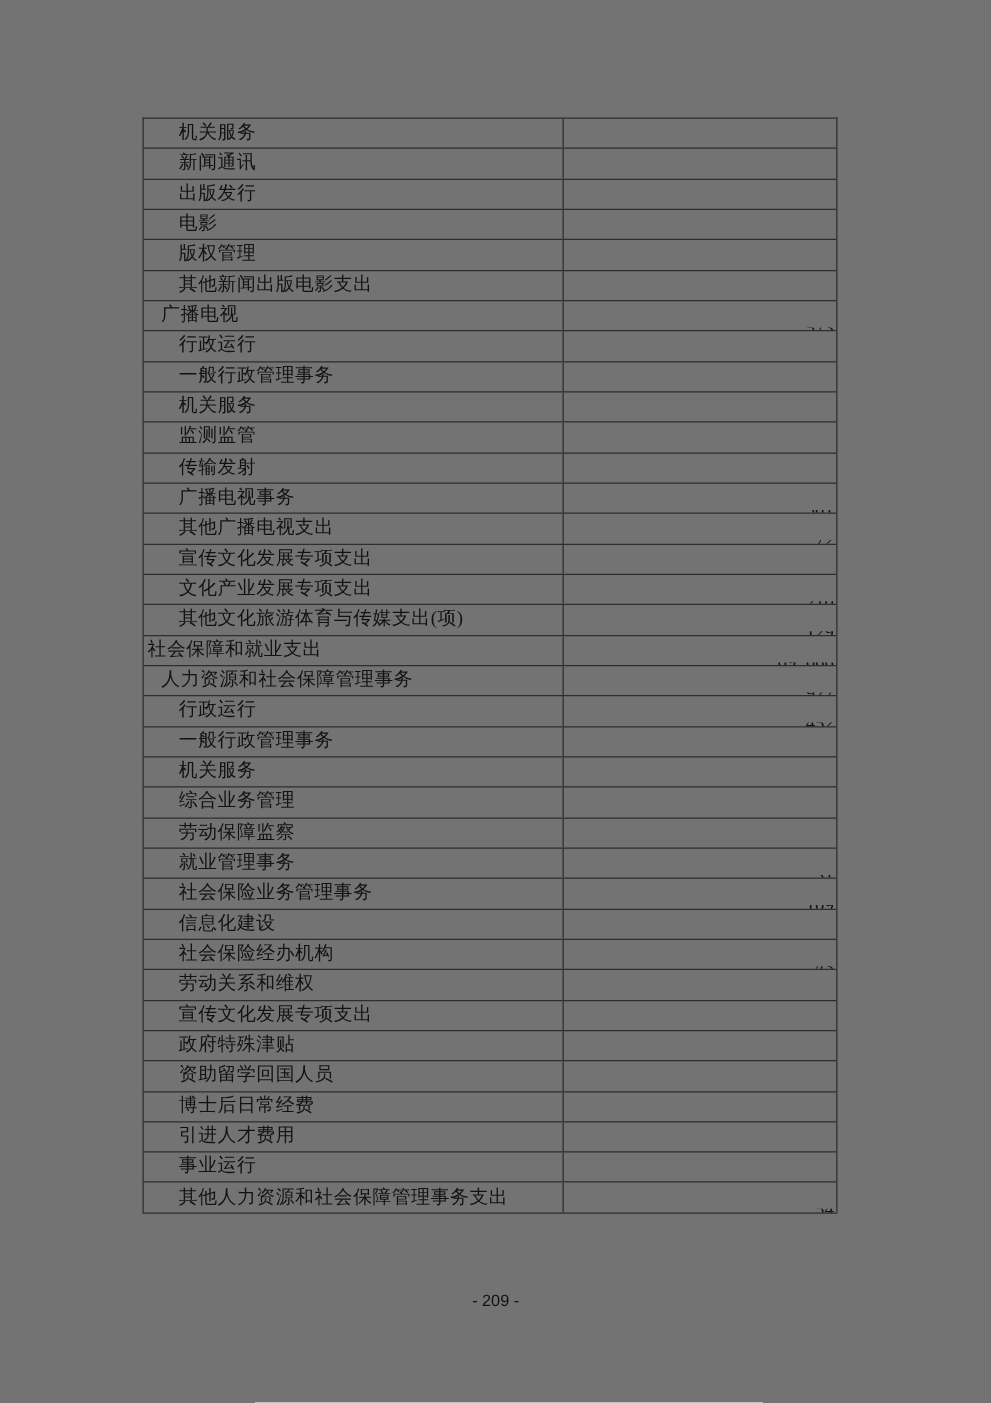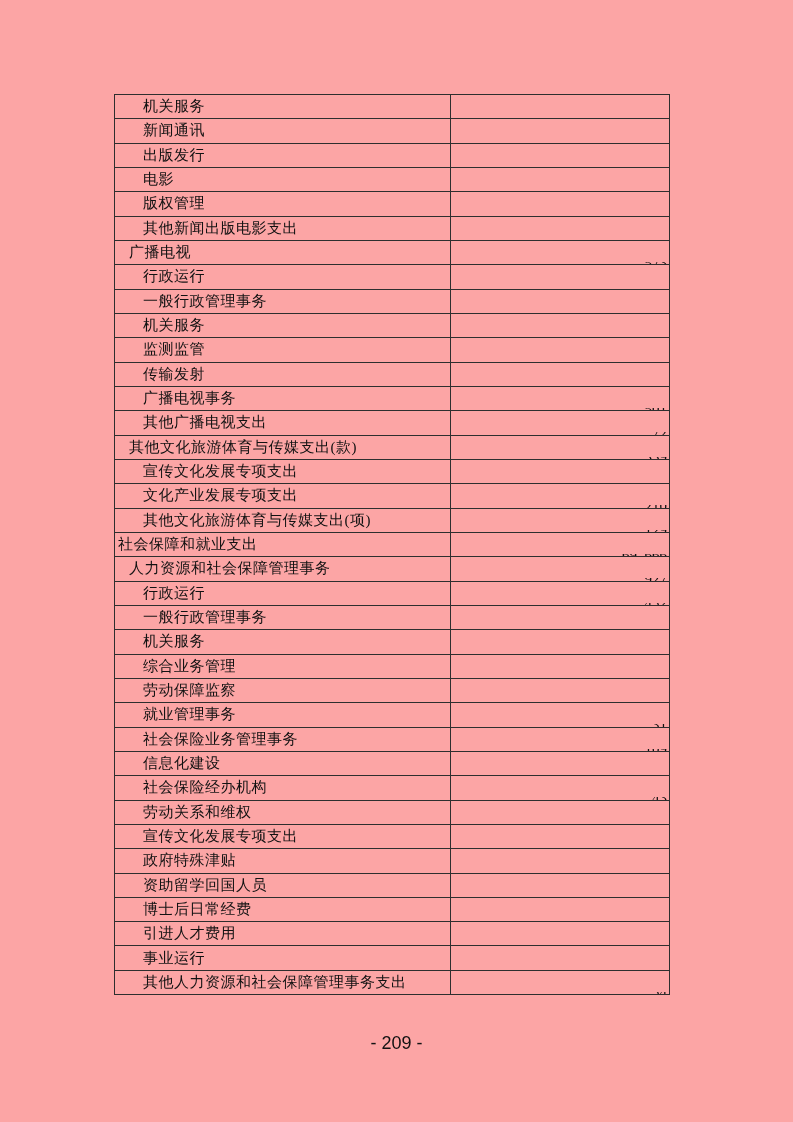--- a/index.html
+++ b/index.html
@@ -4,21 +4,21 @@
 <style>
   html, body {
     margin: 0;
     padding: 0;
     background: #ffffff;
   }
   .page {
     position: relative;
     width: 793px;
     height: 1122px;
-    background: #fca5a5;
+    background: #737373;
     font-family: "Liberation Serif", "DejaVu Serif", serif;
     color: #121212;
     overflow: hidden;
   }
   .budget-table {
     position: absolute;
     left: 114px;
     top: 94px;
     width: 556px;
     box-sizing: border-box;
@@ -55,21 +55,21 @@
     padding-right: 2px;
     margin-top: 21px;
   }
   .page-number {
     position: absolute;
     top: 1033px;
     left: 0;
     width: 100%;
     text-align: center;
     font-family: "Liberation Sans", "DejaVu Sans", sans-serif;
-    font-size: 18px;
+    font-size: 13px;
     color: #121212;
   }
 </style>
 </head>
 <body>
 
 <div class="page">
   <div class="budget-table">
       <div class="row">
         <div class="cell label indent-2">机关服务</div>
@@ -121,24 +121,20 @@
       </div>
       <div class="row">
         <div class="cell label indent-2">广播电视事务</div>
         <div class="cell value">501</div>
       </div>
       <div class="row">
         <div class="cell label indent-2">其他广播电视支出</div>
         <div class="cell value">72</div>
       </div>
       <div class="row">
-        <div class="cell label indent-1">其他文化旅游体育与传媒支出(款)</div>
-        <div class="cell value">339</div>
-      </div>
-      <div class="row">
         <div class="cell label indent-2">宣传文化发展专项支出</div>
         <div class="cell value"></div>
       </div>
       <div class="row">
         <div class="cell label indent-2">文化产业发展专项支出</div>
         <div class="cell value">210</div>
       </div>
       <div class="row">
         <div class="cell label indent-2">其他文化旅游体育与传媒支出(项)</div>
         <div class="cell value">129</div>

